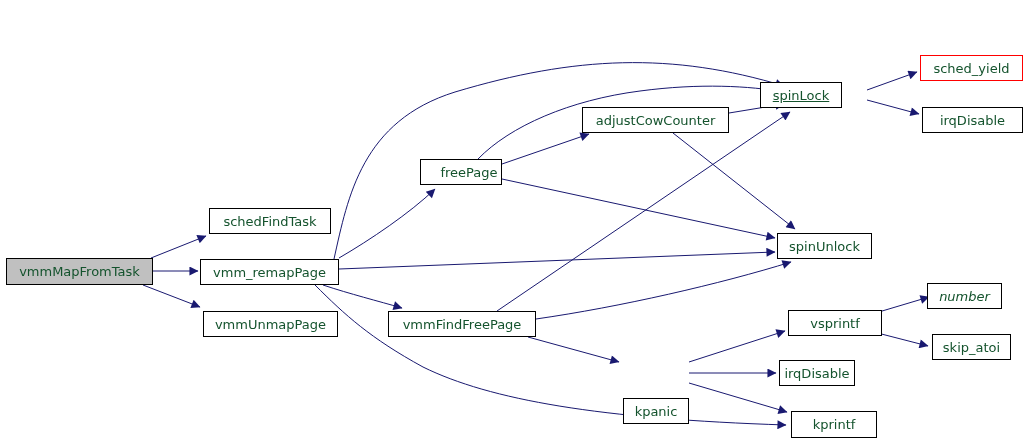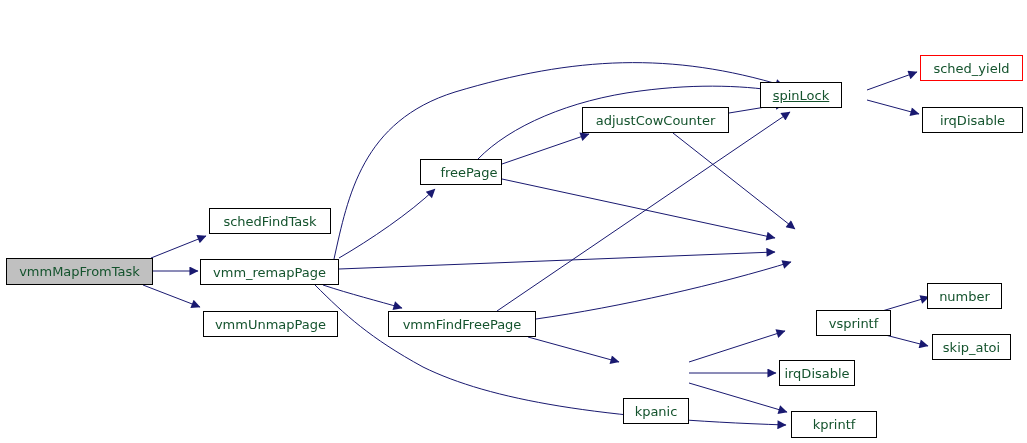--- a/index.html
+++ b/index.html
@@ -65,20 +65,21 @@
       <div class="node root" style="left: 6px; top: 258px; width: 147px; height: 27px; background: rgb(192, 192, 192); border-color: rgb(0, 0, 0);">vmmMapFromTask</div>
       <div class="node" style="left: 209px; top: 208px; width: 122px; height: 26px; background: rgb(255, 255, 255); border-color: rgb(0, 0, 0); text-align: center;">schedFindTask</div>
       <div class="node" style="left: 200px; top: 259px; width: 139px; height: 26px; background: rgb(255, 255, 255); border-color: rgb(0, 0, 0);">vmm_remapPage</div>
       <div class="node" style="left: 203px; top: 311px; width: 135px; height: 26px; background: rgb(255, 255, 255); border-color: rgb(0, 0, 0); text-align: right;">vmmUnmapPage</div>
       <div class="node" style="left: 420px; top: 159px; width: 82px; height: 26px; background: rgb(255, 255, 255); border-color: rgb(0, 0, 0); padding-left: 16px;">freePage</div>
       <div class="node" style="left: 582px; top: 107px; width: 147px; height: 26px; background: rgb(255, 255, 255); border-color: rgb(0, 0, 0);">adjustCowCounter</div>
       <div class="node" style="left: 388px; top: 311px; width: 148px; height: 26px; background: rgb(255, 255, 255); border-color: rgb(0, 0, 0);">vmmFindFreePage</div>
       <div class="node" style="left: 760px; top: 82px; width: 82px; height: 26px; background: rgb(255, 255, 255); border-color: rgb(0, 0, 0); text-decoration: underline;">spinLock</div>
       <div class="node truncated" style="left: 920px; top: 55px; width: 103px; height: 26px; background: rgb(255, 255, 255); border-color: rgb(255, 0, 0);">sched_yield</div>
       <div class="node" style="left: 922px; top: 107px; width: 101px; height: 26px; background: rgb(255, 255, 255); border-color: rgb(0, 0, 0);">irqDisable</div>
-      <div class="node" style="left: 788px; top: 310px; width: 75px; height: 26px; background: rgb(255, 255, 255); border-color: rgb(0, 0, 0); margin-left: 28px;">vsprintf</div>
-      <div class="node" style="left: 927px; top: 283px; width: 75px; height: 26px; background: rgb(255, 255, 255); border-color: rgb(0, 0, 0);">number</div>
+      <div class="node" style="left: 777px; top: 233px; width: 95px; height: 26px; background: rgb(255, 255, 255); border-color: rgb(0, 0, 0);">spinUnlock</div>
+      <div class="node" style="left: 788px; top: 310px; width: 94px; height: 26px; background: rgb(255, 255, 255); border-color: rgb(0, 0, 0);">vsprintf</div>
+      <div class="node" style="left: 927px; top: 283px; width: 75px; height: 26px; background: rgb(255, 255, 255); border-color: rgb(0, 0, 0); font-style: italic;">number</div>
       <div class="node" style="left: 932px; top: 334px; width: 79px; height: 26px; background: rgb(255, 255, 255); border-color: rgb(0, 0, 0);">skip_atoi</div>
       <div class="node" style="left: 623px; top: 360px; width: 66px; height: 26px; background: rgb(255, 255, 255); border-color: rgb(0, 0, 0); margin-top: 38px;">kpanic</div>
       <div class="node" style="left: 779px; top: 360px; width: 76px; height: 26px; background: rgb(255, 255, 255); border-color: rgb(0, 0, 0);">irqDisable</div>
       <div class="node" style="left: 791px; top: 411px; width: 86px; height: 27px; background: rgb(255, 255, 255); border-color: rgb(0, 0, 0);">kprintf</div>
     </div>
 </div>
 
 </body></html>

